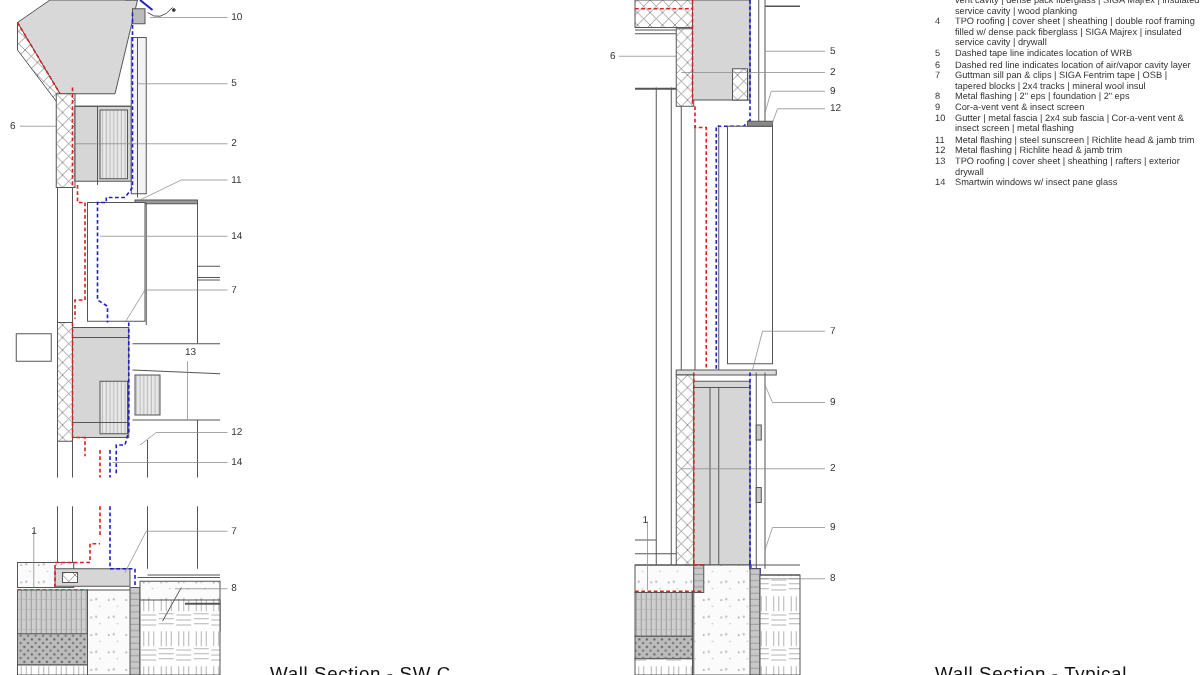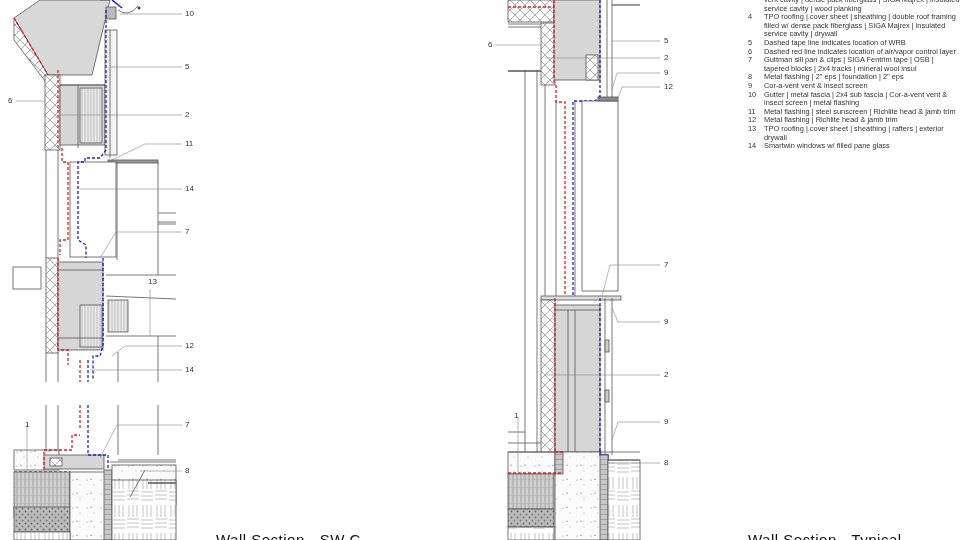--- a/index.html
+++ b/index.html
@@ -257,21 +257,21 @@
   <div class="row">
       <span class="num">4</span>
       <span class="txt">TPO roofing | cover sheet | sheathing | double roof framing filled w/ dense pack fiberglass | SIGA Majrex | insulated service cavity | drywall</span>
     </div>
   <div class="row">
       <span class="num">5</span>
       <span class="txt">Dashed tape line indicates location of WRB</span>
     </div>
   <div class="row">
       <span class="num">6</span>
-      <span class="txt">Dashed red line indicates location of air/vapor control layer</span>
+      <span class="txt">Dashed red line indicates location of air/vapor cavity layer</span>
     </div>
   <div class="row">
       <span class="num">7</span>
       <span class="txt">Guttman sill pan &amp; clips | SIGA Fentrim tape | OSB | tapered blocks | 2x4 tracks | mineral wool insul</span>
     </div>
   <div class="row">
       <span class="num">8</span>
       <span class="txt">Metal flashing | 2" eps | foundation | 2" eps</span>
     </div>
   <div class="row">
@@ -289,15 +289,15 @@
   <div class="row">
       <span class="num">12</span>
       <span class="txt">Metal flashing | Richlite head &amp; jamb trim</span>
     </div>
   <div class="row">
       <span class="num">13</span>
       <span class="txt">TPO roofing | cover sheet | sheathing | rafters | exterior drywall</span>
     </div>
   <div class="row">
       <span class="num">14</span>
-      <span class="txt">Smartwin windows w/ filled pane glass</span>
+      <span class="txt">Smartwin windows w/ insect pane glass</span>
     </div>
 </div>
 
 </body></html>

